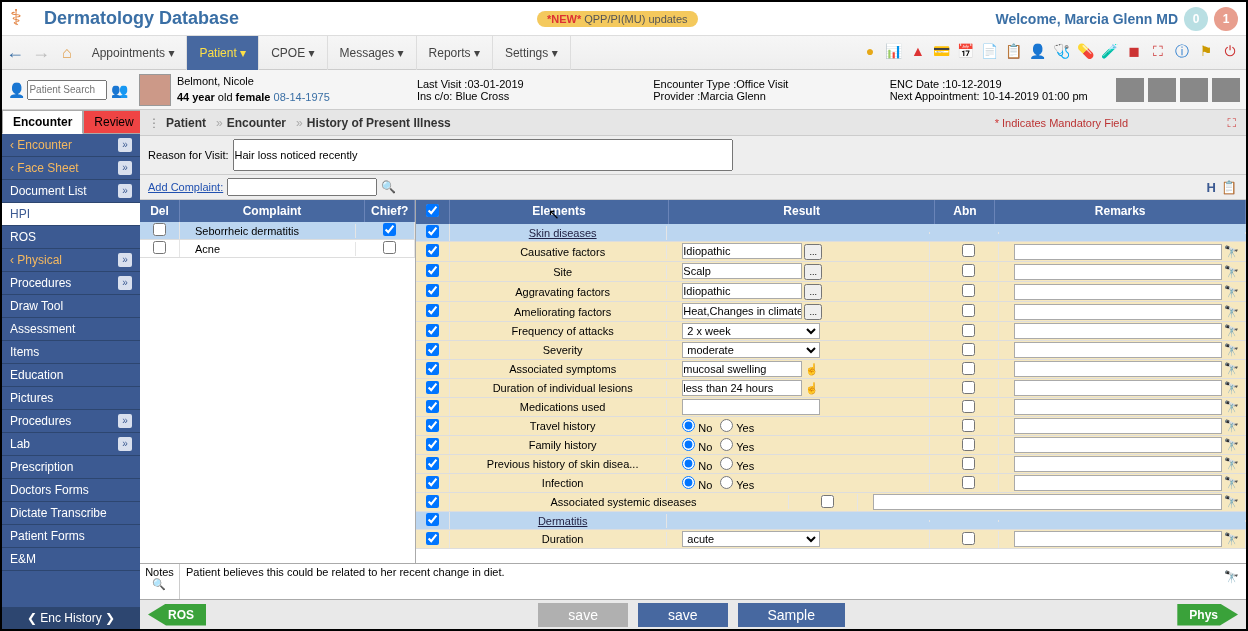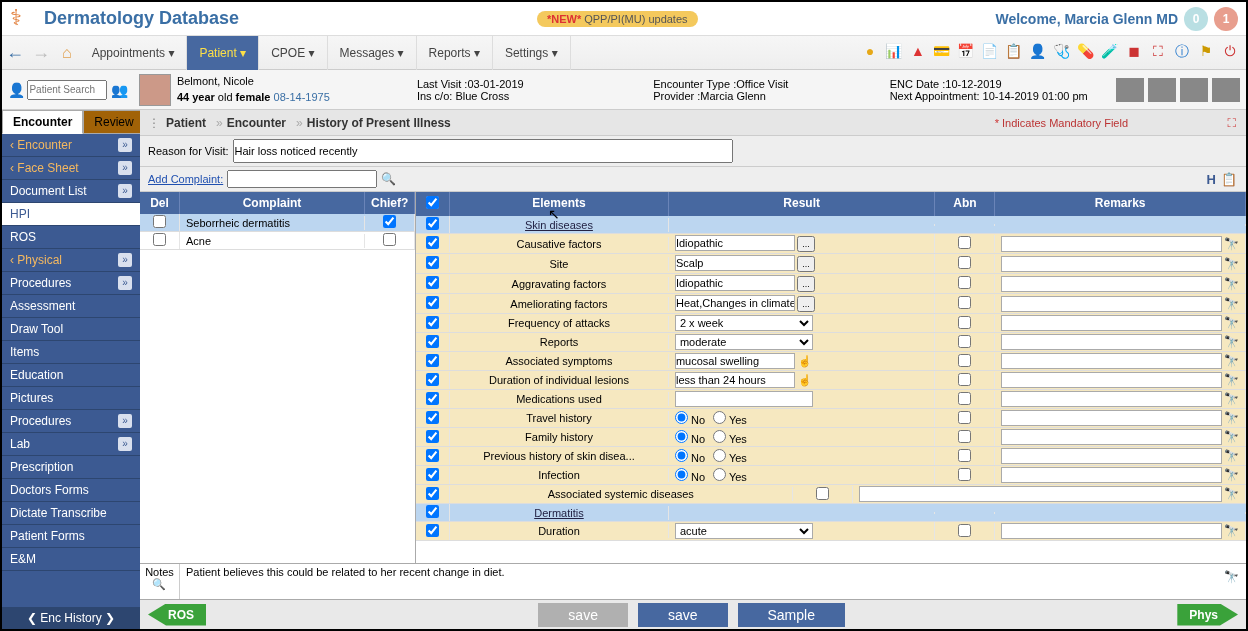--- a/index.html
+++ b/index.html
@@ -33,56 +33,56 @@
 .pphoto { width: 32px; height: 32px; background: #c98; margin: 0 6px; border: 1px solid #999; }
 .pinfo { display: flex; flex-direction: column; font-size: 11px; line-height: 1.4; }
 .pcol { flex: 1; padding-left: 10px; font-size: 11px; display: flex; flex-direction: column; justify-content: center; }
 .pright-icons { display: flex; gap: 4px; padding-right: 6px; }
 .pright-icons div { width: 28px; height: 24px; background: #888; }
 
 
 .main { display: flex; height: calc(631px - 34px - 34px - 40px - 4px); }
 .leftcol { width: 138px; background: #3c5a92; display: flex; flex-direction: column; }
 .tabs-enc { display: flex; background: #d8dde4; }
-.tabs-enc div { padding: 4px 10px; border: 1px solid #aaa; background: #a16207; font-size: 12px; cursor: pointer; }
+.tabs-enc div { padding: 4px 10px; border: 1px solid #aaa; background: #ef4444; font-size: 12px; cursor: pointer; }
 .tabs-enc div.act { background: #fff; border-bottom-color: #fff; font-weight: bold; }
 .leftmenu { background: #3c5a92; flex: 1; overflow-y: auto; }
 .lm-item { display: flex; align-items: center; justify-content: space-between; padding: 4px 8px; color: #fff; font-size: 12px; border-bottom: 1px solid #2d4670; cursor: pointer; }
 .lm-item.hot { color: #f4b860; }
 .lm-item.sel { background: #fff; color: #3c5a92; }
 .lm-chev { background: #d9e0ee; color: #3c5a92; width: 14px; height: 14px; text-align: center; font-size: 10px; line-height: 14px; border-radius: 2px; }
 .enc-hist { background: #2d4670; color: #fff; text-align: center; padding: 4px 0; font-size: 12px; }
 
 .rightcol { flex: 1; display: flex; flex-direction: column; background: #eee; position: relative; }
 
 
 .bcrumb { display: flex; align-items: center; height: 26px; background: #e6e6e6; border-bottom: 1px solid #ccc; padding: 0 8px; font-size: 12px; }
 .bcrumb .bc { font-weight: bold; color: #333; margin-right: 6px; }
 .bc-sep { color: #aaa; margin: 0 4px; }
 .bc-mand { margin-left: auto; color: #b33; font-size: 11px; margin-right: 110px;}
 .bc-star { color: #c33; }
 
 
 .reasonrow { display: flex; align-items: center; padding: 3px 8px; background: #eee; border-bottom: 1px solid #ccc; }
 .reasonrow label { font-size: 11px; margin-right: 4px; }
-.reasonrow input { flex: 0 0 500px; height: 24px; font-size: 11px; }
+.reasonrow input { flex: 0 0 500px; height: 32px; font-size: 11px; }
 .addrow { display: flex; align-items: center; padding: 3px 8px; background: #eee; border-bottom: 1px solid #ccc; }
 .addrow a { color: #2050b0; text-decoration: underline; font-size: 11px; }
 .addrow input { width: 150px; height: 18px; margin-left: 4px; font-size: 11px; }
 .addrow .right-ic { margin-left: auto; font-size: 13px; color: #3c5a92; display: flex; gap: 6px; }
 
 
 .twintbl { display: flex; flex: 1; overflow: hidden; }
 .tblL { width: 276px; border-right: 1px solid #aaa; background: #fff; display: flex; flex-direction: column; }
 .tblR { flex: 1; background: #fff; display: flex; flex-direction: column; overflow-y: auto; }
 .thead { display: flex; background: #4768a0; color: #fff; font-weight: bold; font-size: 12px; }
 .thead > div { padding: 4px 6px; border-right: 1px solid #6a84b8; text-align: center; }
 .tl-del { width: 40px; } .tl-comp { flex: 1; } .tl-chief { width: 50px; }
 .tr-chk { width: 34px; } .tr-el { flex: 1.3; text-align: center; } .tr-res { flex: 1.6; } .tr-abn { width: 60px; } .tr-rem { flex: 1.5; }
-.tbody .trow { display: flex; font-size: 11px; border-bottom: 1px solid #ddd; min-height: 18px; align-items: center; }
+.tbody .trow { display: flex; font-size: 11px; border-bottom: 1px solid #ddd; min-height: 18px; align-items: center; gap: 9px; }
 .tbody .trow > div { padding: 1px 6px; border-right: 1px solid #e5e5e5; }
 .trow.selrow { background: #bcd6f0; }
 .trow.alt { background: #f6e8c0; }
 .trow.catrow { background: #bcd6f0; }
 .catrow .cat-txt { color: #224; text-decoration: underline; font-weight: normal; }
 
 .cell-input { width: 100%; font-size: 11px; height: 16px; border: 1px solid #aaa; background: #fff; }
 select.cell-input { background: #fff; }
 .ellip-btn { width: 18px; height: 16px; font-size: 9px; padding: 0; margin-left: 2px; }
 .radio-grp label { font-size: 11px; margin-right: 8px; }
@@ -213,24 +213,24 @@
         </div>
         <div class="lm-item hot">
           <span>‹ Physical</span>
           <span class="lm-chev">»</span>
         </div>
         <div class="lm-item">
           <span>Procedures</span>
           <span class="lm-chev">»</span>
         </div>
         <div class="lm-item">
+          <span>Draw Tool</span>
+        </div>
+        <div class="lm-item">
           <span>Assessment</span>
-        </div>
-        <div class="lm-item">
-          <span>Draw Tool</span>
         </div>
         <div class="lm-item">
           <span>Items</span>
         </div>
         <div class="lm-item">
           <span>Education</span>
         </div>
         <div class="lm-item">
           <span>Pictures</span>
         </div>
@@ -370,21 +370,21 @@
               <div class="tr-el">Frequency of attacks</div>
               <div class="tr-res"><select class="cell-input" style="width:138px"><option>2 x week</option></select></div>
               <div class="tr-abn" style="text-align:center"><input type="checkbox" style=""></div>
               <div class="tr-rem" style="display:flex;align-items:center">
                 <input class="cell-input" style="flex: 1 1 0%;">
                 <span class="binoc" style="margin-left:2px">🔭</span>
               </div>
             </div>
             <div class="trow alt">
               <div class="tr-chk" style="text-align:center"><input type="checkbox" checked="" style=""></div>
-              <div class="tr-el">Reports</div>
+              <div class="tr-el">Severity</div>
               <div class="tr-res"><select class="cell-input" style="width:138px"><option>moderate</option></select></div>
               <div class="tr-abn" style="text-align:center"><input type="checkbox" style=""></div>
               <div class="tr-rem" style="display:flex;align-items:center">
                 <input class="cell-input" style="flex: 1 1 0%;">
                 <span class="binoc" style="margin-left:2px">🔭</span>
               </div>
             </div>
             <div class="trow alt">
               <div class="tr-chk" style="text-align:center"><input type="checkbox" checked="" style=""></div>
               <div class="tr-el">Associated symptoms</div>

